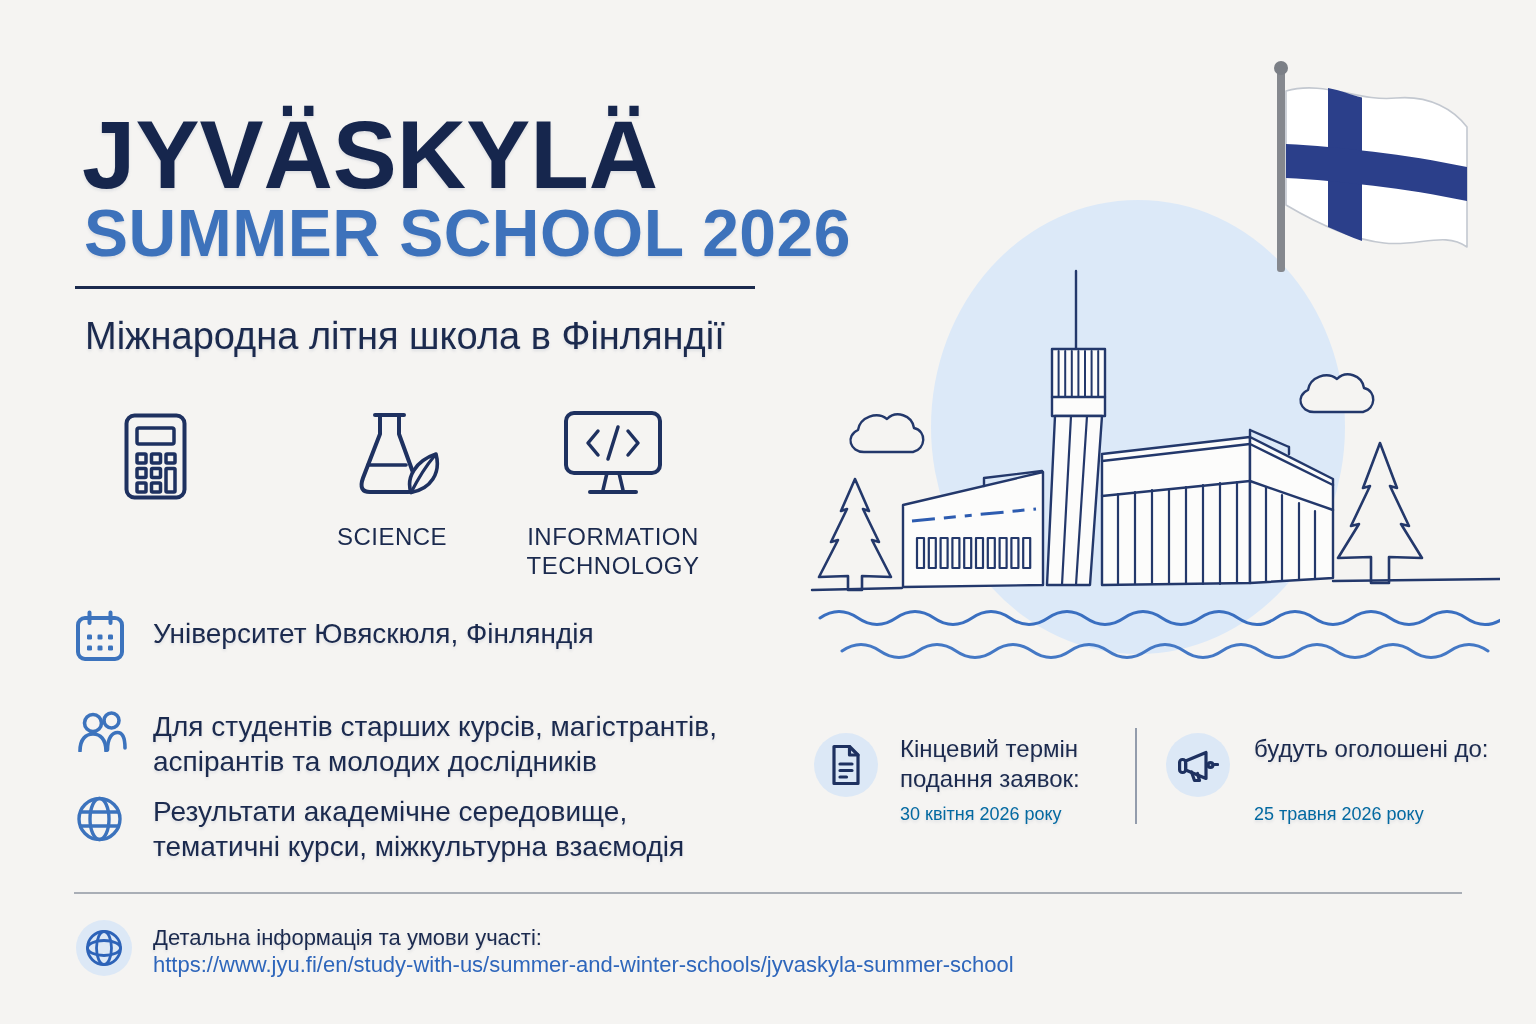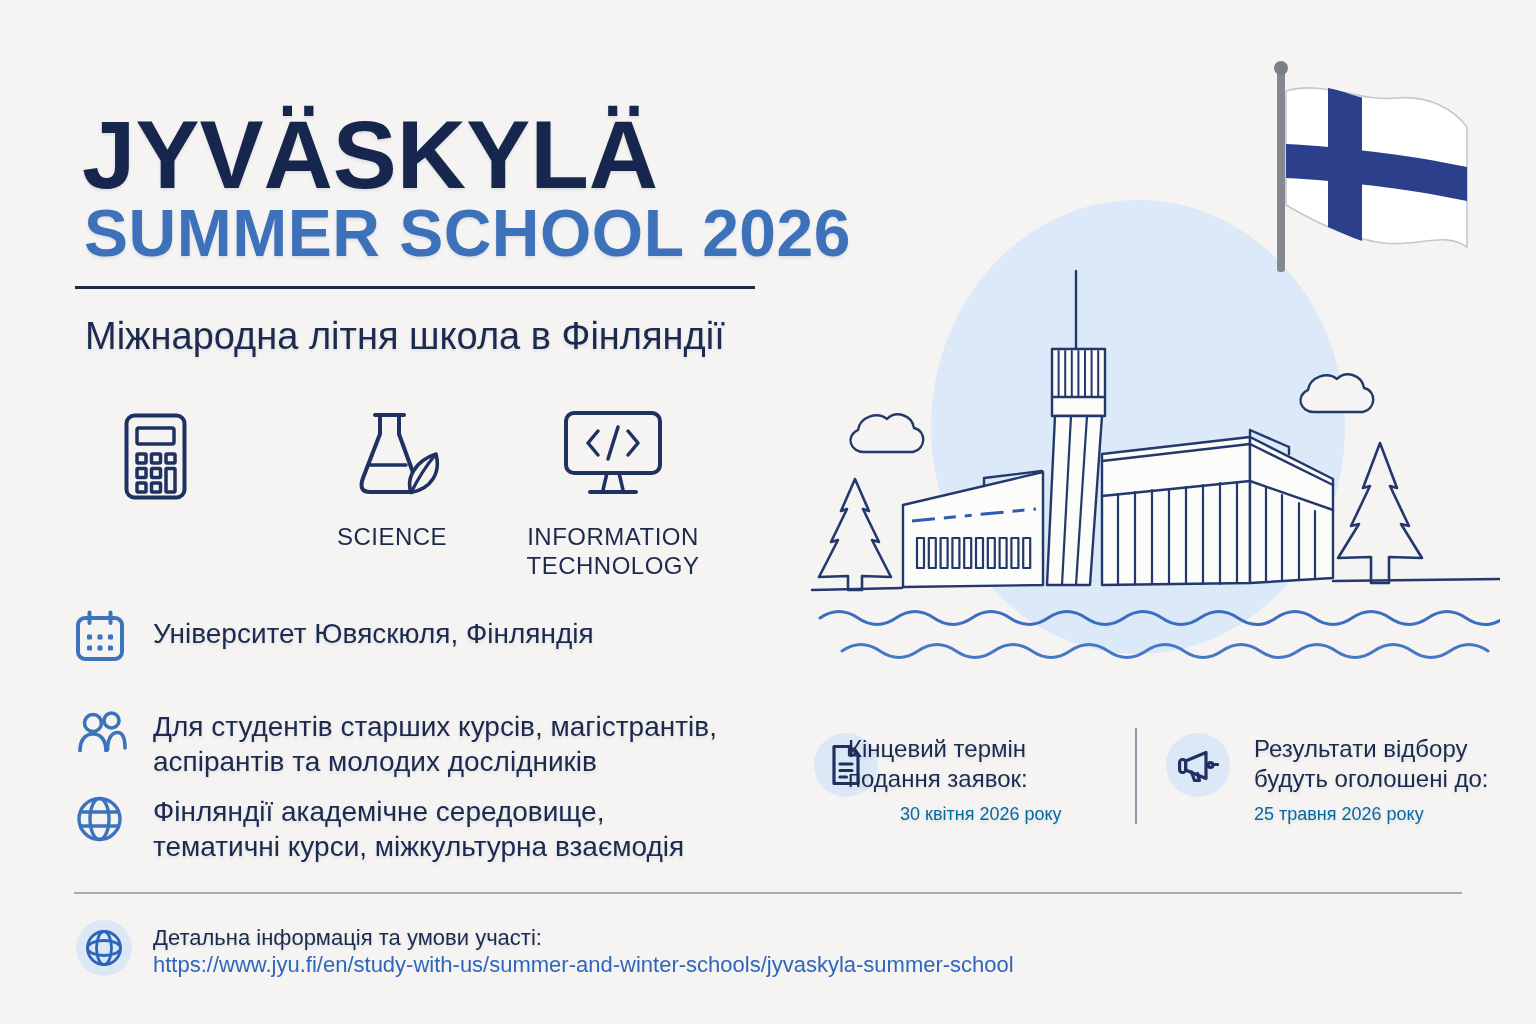--- a/index.html
+++ b/index.html
@@ -123,54 +123,53 @@
 </div>
 
 <div class="abs" style="left:76px;top:796px;">
   <svg width="47" height="46" viewBox="0 0 47 46" fill="none" stroke="#3c73bd" stroke-width="3.4" stroke-linecap="round" stroke-linejoin="round">
     <circle cx="23.5" cy="23" r="20.5"></circle>
     <ellipse cx="23.5" cy="23" rx="9.5" ry="20.5"></ellipse>
     <path d="M5 16 H42 M5 30 H42"></path>
   </svg>
 </div>
 <div class="abs dtext soft" style="top:794px;">
-  <div>Фінляндії академічне середовище,</div>
+  <div>Результати академічне середовище,</div>
   <div>тематичні курси, міжкультурна взаємодія</div>
 </div>
 
 <div class="abs circle dl-circ" style="left:814px;">
   <span>
     <svg width="34" height="42" viewBox="0 0 34 42" fill="none" stroke="#1e3160" stroke-width="3.2" stroke-linecap="round" stroke-linejoin="round">
       <path d="M5 2.5 H20.5 L29 11 V39.5 H5 Z"></path>
       <path d="M20.5 2.5 V11 H29"></path>
       <path d="M11 20 H23 M11 26.5 H23 M11 33 H17.5"></path>
     </svg>
   </span>
 </div>
-<div class="abs dl-label soft" style="left:848px;">
+<div class="abs dl-label soft" style="left:900px;">
   <div>Кінцевий термін</div>
   <div>подання заявок:</div>
 </div>
 <div class="abs dl-date soft" style="left:900px;">30 квітня 2026 року</div>
 
 <div class="abs vdiv"></div>
 
 <div class="abs circle dl-circ" style="left:1166px;">
   <span>
     <svg width="41" height="35" viewBox="0 0 41 35" fill="none" stroke="#1e3160" stroke-width="3.2" stroke-linecap="round" stroke-linejoin="round">
       <rect x="1.6" y="11.5" width="6" height="13" rx="2.8"></rect>
       <path d="M7.6 13 L28 4.5 V30.5 L7.6 22 Z"></path>
       <path d="M13.5 24 L16.5 32.5 H21.5 L19.5 25.5"></path>
       <circle cx="32.5" cy="17" r="2.4"></circle>
       <path d="M36.5 16.5 H39.5"></path>
     </svg>
   </span>
 </div>
 <div class="abs dl-label soft" style="left:1254px;">
-  <div>Результати відбору</div>
   <div>будуть оголошені до:</div>
 </div>
 <div class="abs dl-date soft" style="left:1254px;">25 травня 2026 року</div>
 
 <div class="abs hdiv"></div>
 <div class="abs circle f-circ">
   <span>
     <svg width="38" height="38" viewBox="0 0 38 38" fill="none" stroke="#2d63b8" stroke-width="2.8" stroke-linecap="round" stroke-linejoin="round">
       <circle cx="19" cy="19" r="16.5"></circle>
       <ellipse cx="19" cy="19" rx="7.5" ry="16.5"></ellipse>

